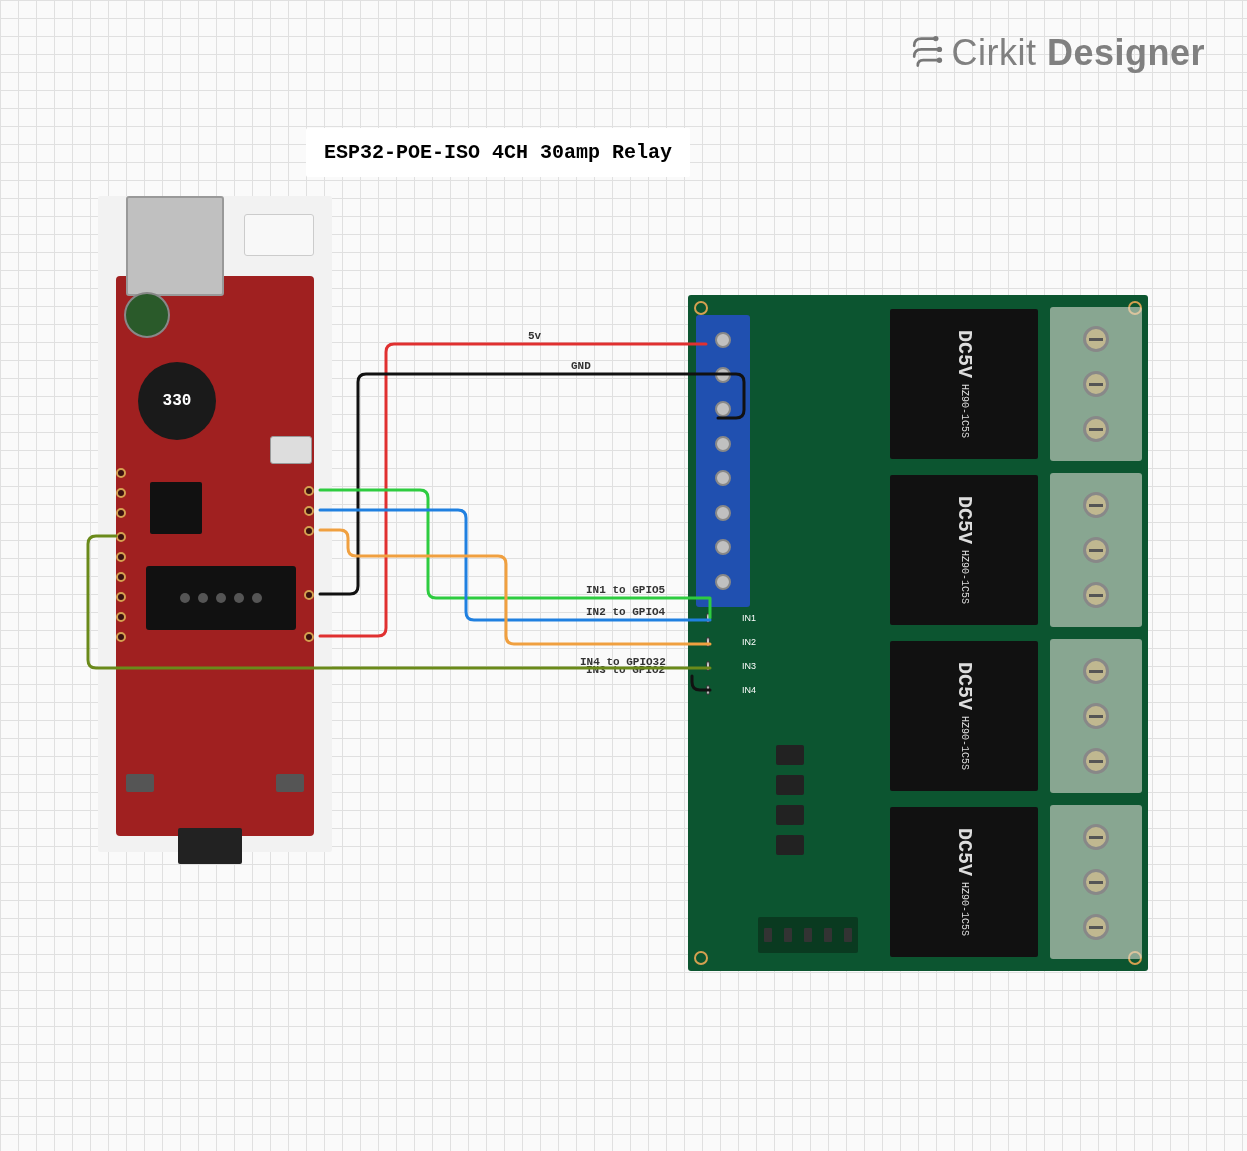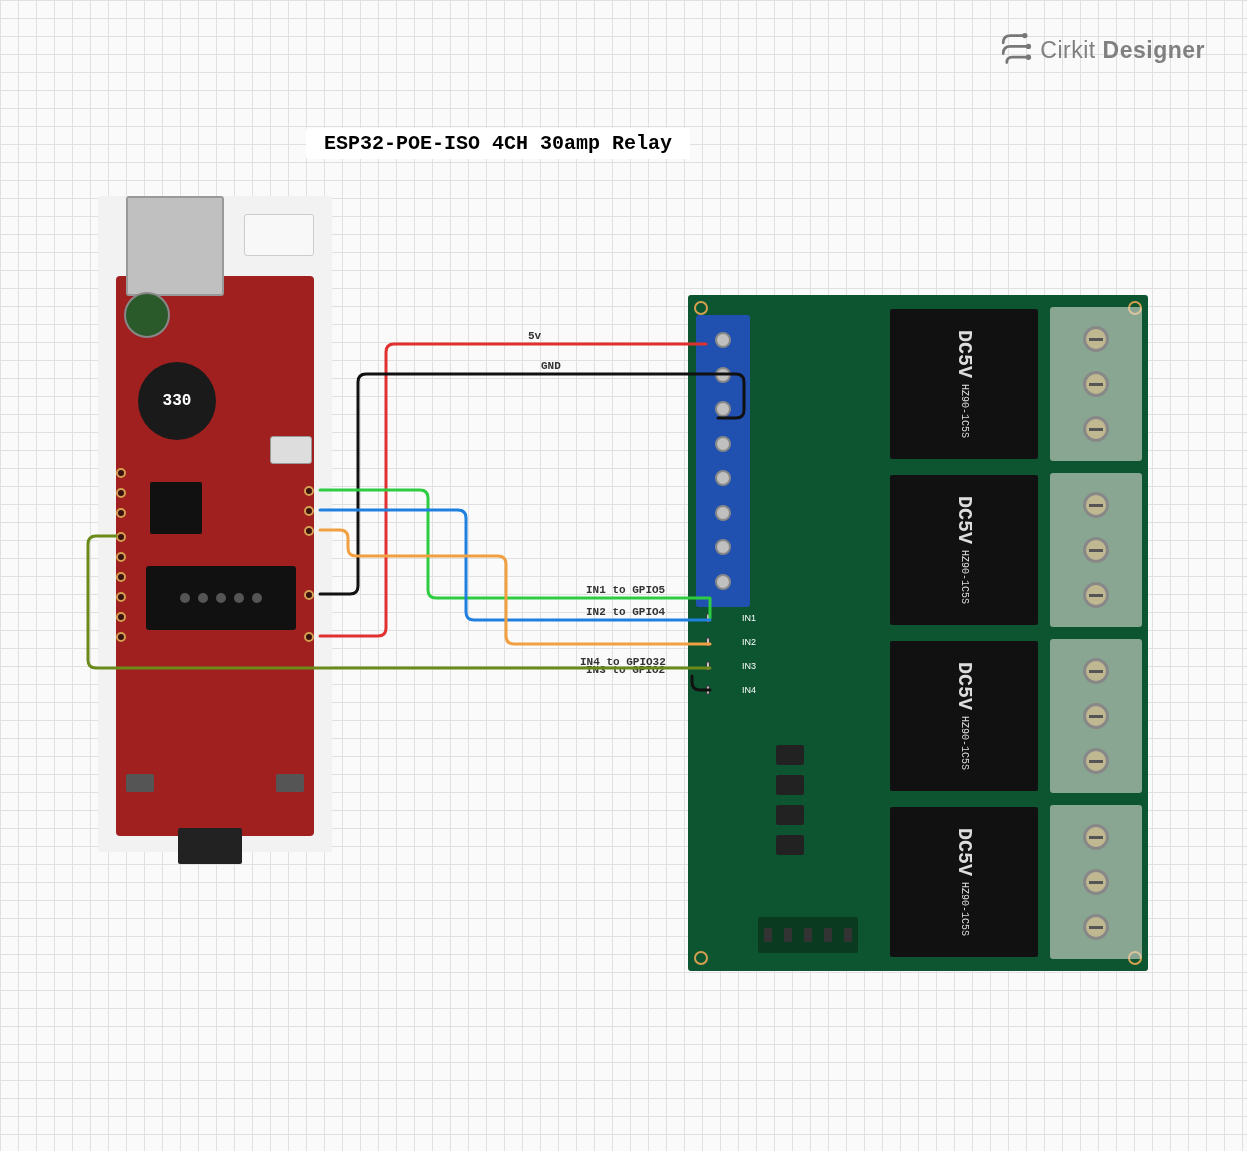--- a/index.html
+++ b/index.html
@@ -23,31 +23,31 @@
       align-items: center;
       gap: 8px;
     }
     .logo-icon {
       width: 36px;
       height: 36px;
       color: #666;
     }
     .logo-text {
       font-family: Arial, sans-serif;
-      font-size: 23px;
+      font-size: 36px;
       color: #808080;
       letter-spacing: 0.5px;
     }
     .logo-bold { font-weight: 700; }
     .title-label {
       position: absolute;
       top: 128px;
       left: 306px;
       background: #ffffff;
-      padding: 4px 18px;
+      padding: 13px 18px;
       font-family: 'Courier New', monospace;
       font-weight: bold;
       font-size: 20px;
       color: #000;
       border-radius: 2px;
     }
     .wire-label {
       position: absolute;
       font-family: 'Courier New', monospace;
       font-weight: bold;
@@ -441,21 +441,21 @@
         <div class="led"></div>
         <div class="led"></div>
     </div>
     <div class="opto" style="top:450px;left:88px"></div>
     <div class="opto" style="top:480px;left:88px"></div>
     <div class="opto" style="top:510px;left:88px"></div>
     <div class="opto" style="top:540px;left:88px"></div>
   </div>
 
   <div class="wire-label" style="top:330px;left:528px">5v</div>
-  <div class="wire-label" style="top:360px;left:541px">GND</div>
+  <div class="wire-label" style="top:360px;left:571px">GND</div>
   <div class="wire-label" style="top:584px;left:586px">IN1 to GPIO5</div>
   <div class="wire-label" style="top:606px;left:586px">IN2 to GPIO4</div>
   <div class="wire-label" style="top:664px;left:586px">IN3 to GPIO2</div>
   <div class="wire-label" style="top:656px;left:580px">IN4 to GPIO32</div>
 
   <svg class="wires">
 
     <path stroke="#e03030" d="M 320 636 L 378 636 Q 386 636 386 628 L 386 352 Q 386 344 394 344 L 706 344"></path>
 
     <path stroke="#111" d="M 320 594 L 350 594 Q 358 594 358 586 L 358 382 Q 358 374 366 374 L 736 374 Q 744 374 744 382 L 744 410 Q 744 418 736 418 L 718 418"></path>

